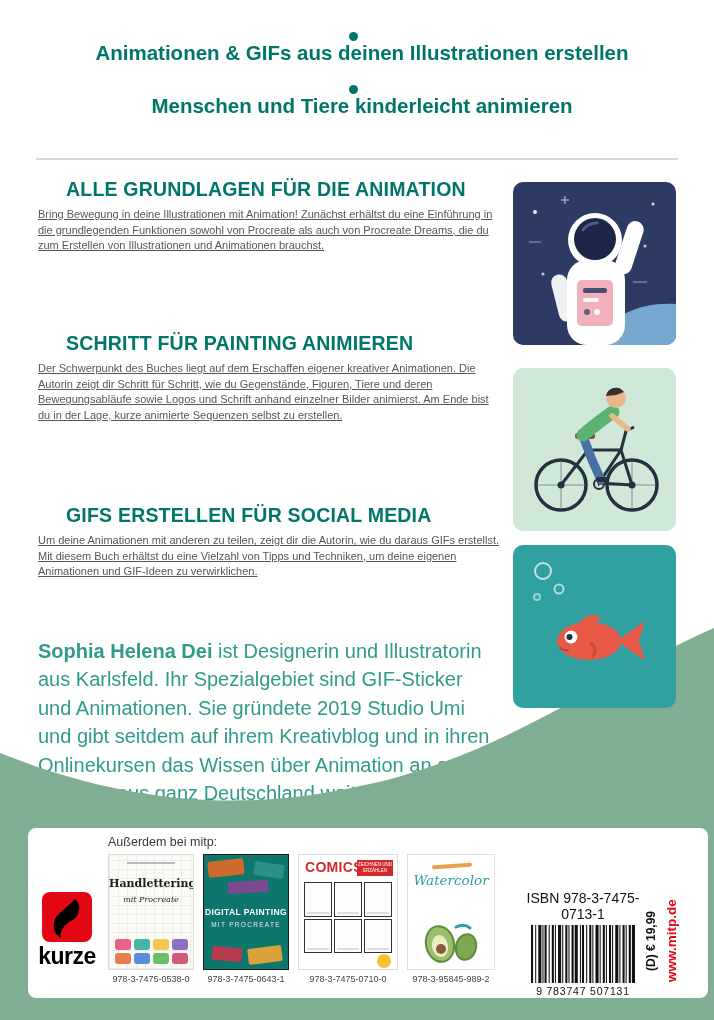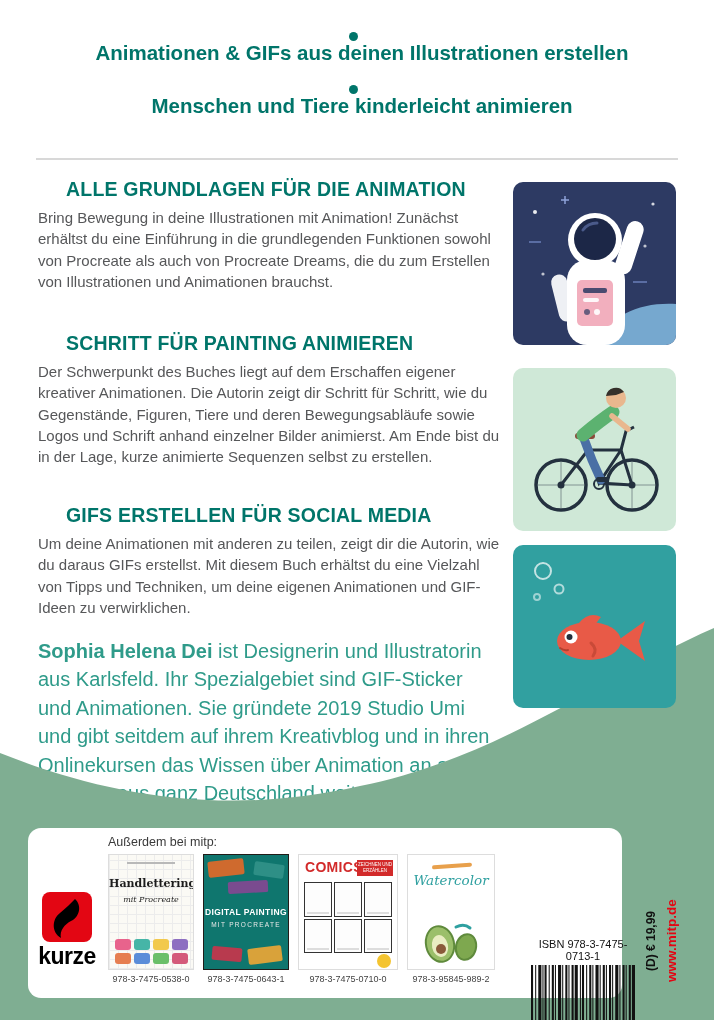--- a/index.html
+++ b/index.html
@@ -10,35 +10,35 @@
   
   .bullets { position:absolute; left:38px; top:32px; right:28px; }
   .bullet { display:flex; align-items:center; margin-bottom:20px; font-size:20.5px; font-weight:bold; color:var(--teal); line-height:1.15;flex-direction:column; }
   .dot { width:9px; height:9px; border-radius:50%; background:var(--teal); margin-right:17px; flex:none; }
 
   .divider { position:absolute; left:36px; right:36px; top:158px; height:2px; background:#d8d8d8; }
 
   
   .h { position:absolute; left:38px; font-size:19.5px; font-weight:bold; color:var(--teal); letter-spacing:.2px;margin-left:28px; }
   .h1{ top:178px } .h2{ top:332px } .h3{ top:504px }
-  .b { position:absolute; left:38px; width:462px; font-size:15px; line-height:1.42; color:var(--body_gray); }
+  .b { position:absolute; left:38px; width:462px; font-size:11px; line-height:1.42; color:var(--body_gray);text-decoration:underline; }
   .b1{ top:207px } .b2{ top:361px } .b3{ top:533px }
   .bio { position:absolute; left:38px; top:637px; width:462px; font-size:20px; line-height:1.42; color:var(--bio_teal); }
   .bio-name { font-weight:bold; }
 
   
   .card { position:absolute; left:513px; width:163px; height:163px; border-radius:10px; overflow:hidden; z-index:2; }
   .card svg { display:block; width:100%; height:100%; }
   .c1{ top:182px } .c2{ top:368px } .c3{ top:545px }
 
   
   .wave { position:absolute; left:0; top:618px; width:714px; height:402px; z-index:1; }
 
   
-  .panel { position:absolute; left:28px; top:828px; width:594px; height:170px; background:#fff; border-radius:13px; z-index:3; }
+  .panel { position:absolute; left:28px; top:828px; width:680px; height:170px; background:#fff; border-radius:8px; z-index:3; }
   .also { position:absolute; left:80px; top:7px; font-size:12.5px; color:#3a3a3a; }
   .logo { position:absolute; left:6px; top:64px; width:66px; text-align:center; }
   .logo-mark { width:50px; height:50px; display:block; margin:0 auto; }
   .logo-text { font-size:23px; font-weight:bold; letter-spacing:-.5px; color:#000; margin-top:1px; }
   .books { position:absolute; left:80px; top:26px; display:flex; gap:9px; }
   .book { text-align:center; }
   .cover { height:116px; position:relative; overflow:hidden; border:1px solid #ddd; background:#fff; }
   .w86{ width:86px } .w100{ width:100px } .w88{ width:88px }
   .isbn { font-size:9px; color:#444; margin-top:4px; }
 
@@ -71,21 +71,21 @@
   .cv3-cell::after { content:""; position:absolute; left:2px; right:2px; bottom:2px; height:2px; background:#ddd; }
   .cv3-badge { position:absolute; bottom:1px; right:6px; width:14px; height:14px; border-radius:50%; background:#f4c430; }
 
   
   .cv4-swash { position:absolute; top:9px; left:24px; width:40px; height:4px; border-radius:2px; background:#e8a04c; transform:rotate(-4deg); }
   .cv4-script { position:absolute; top:17px; left:0; right:0; text-align:center; font-family:"DejaVu Serif",serif; font-style:italic; font-size:13.5px; color:#2fa0a0; }
   .cv4-art { position:absolute; bottom:4px; left:0; right:0; display:flex; justify-content:center; }
 
   
   .bc { position:absolute; left:498px; top:62px; width:114px; text-align:center; }
-  .bc-label { font-size:11px; color:#111;margin-top:48px; }
+  .bc-label { font-size:14px; color:#111; }
   .bars { width:104px; height:58px; margin:3px auto 0; display:block; }
   .ean { font-size:10.5px; color:#111; letter-spacing:.8px; margin-top:2px; }
   .vert { position:absolute; writing-mode:vertical-rl; transform:rotate(180deg); text-align:center; }
   .price { left:616px; top:60px; height:106px; font-size:12px; font-weight:bold; color:#111; }
   .site { left:636px; top:56px; height:114px; font-size:13.5px; font-weight:bold; color:var(--mitp_red); }
 </style>
 </head>
 <body>
 
 <div class="page">

